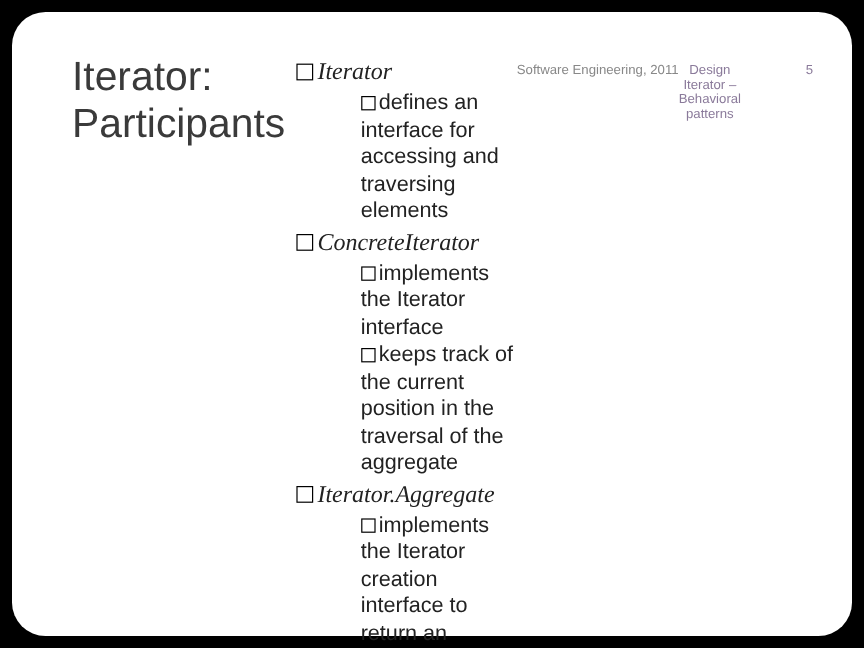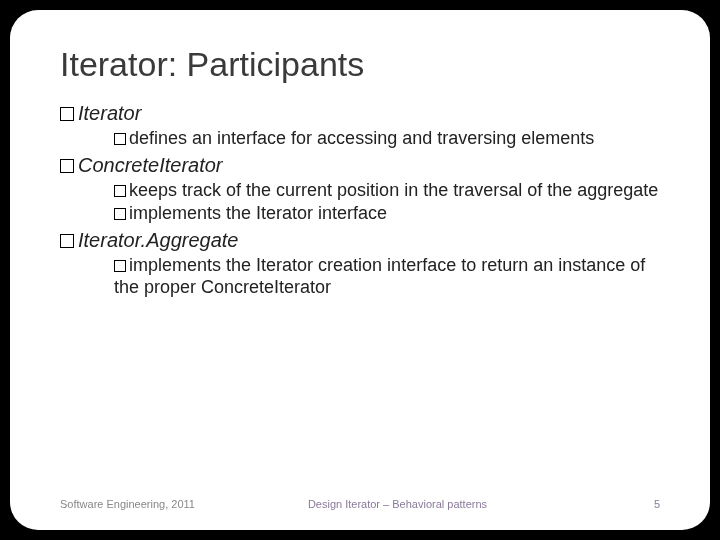--- a/index.html
+++ b/index.html
@@ -12,37 +12,38 @@
     }
     .slide {
       background: #fff;
       width: 700px;
       height: 520px;
       margin: 10px;
       border-radius: 28px;
       padding: 35px 50px 20px 50px;
       position: relative;
       display: flex;
-      flex-direction: column;
+      flex-direction: row;
     }
     .title {
       font-size: 34px;
       color: #3a3a3a;
       font-weight: 400;
       margin-bottom: 14px;
     }
     .content {
       flex: 1;
     }
     .l1 {
       font-size: 20px;
       font-style: italic;
       color: #222;
       margin-top: 4px;
       margin-bottom: 2px;
+      font-family: Liberation Serif, serif;
     }
     .l1 .box {
       display: inline-block;
       width: 14px;
       height: 14px;
       border: 1.5px solid #000;
       margin-right: 4px;
       vertical-align: -1px;
     }
     .l2 {
@@ -93,24 +94,24 @@
       <span class="box"></span><span>Iterator</span>
     </div>
     <div class="l2">
       <span class="box"></span><span>defines an interface for accessing and traversing elements</span>
     </div>
 
     <div class="l1">
       <span class="box"></span><span>ConcreteIterator</span>
     </div>
     <div class="l2">
-      <span class="box"></span><span>keeps track of the current position in the traversal of the aggregate</span>
+      <span class="box"></span><span>implements the Iterator interface</span>
     </div>
     <div class="l2">
-      <span class="box"></span><span>implements the Iterator interface</span>
+      <span class="box"></span><span>keeps track of the current position in the traversal of the aggregate</span>
     </div>
 
 
     <div class="l1">
       <span class="box"></span><span>Iterator.Aggregate</span>
     </div>
     <div class="l2">
       <span class="box"></span><span>implements the Iterator creation interface to return an instance of the proper ConcreteIterator</span>
     </div>
 

